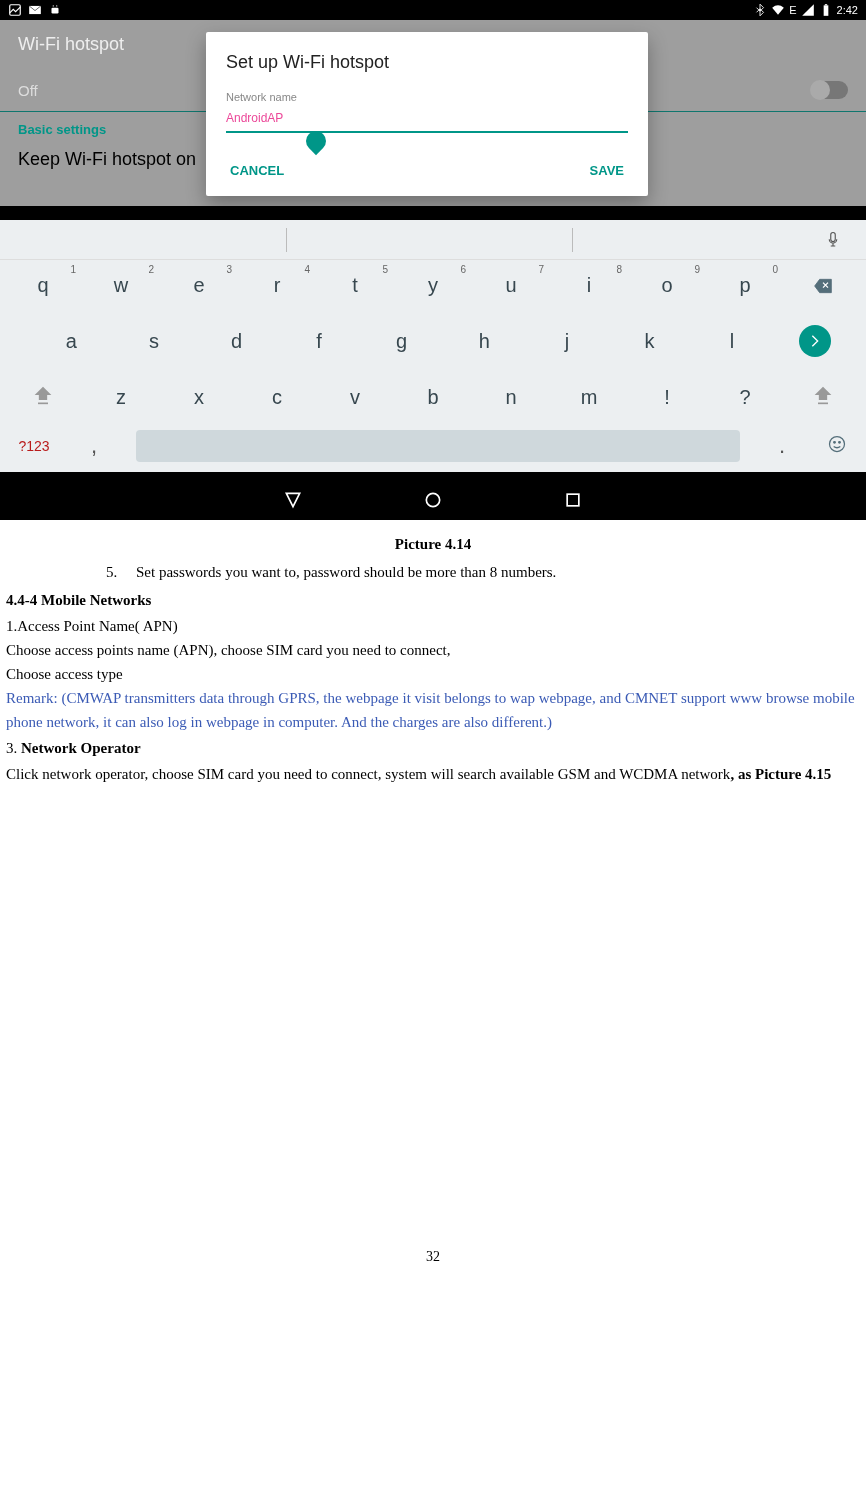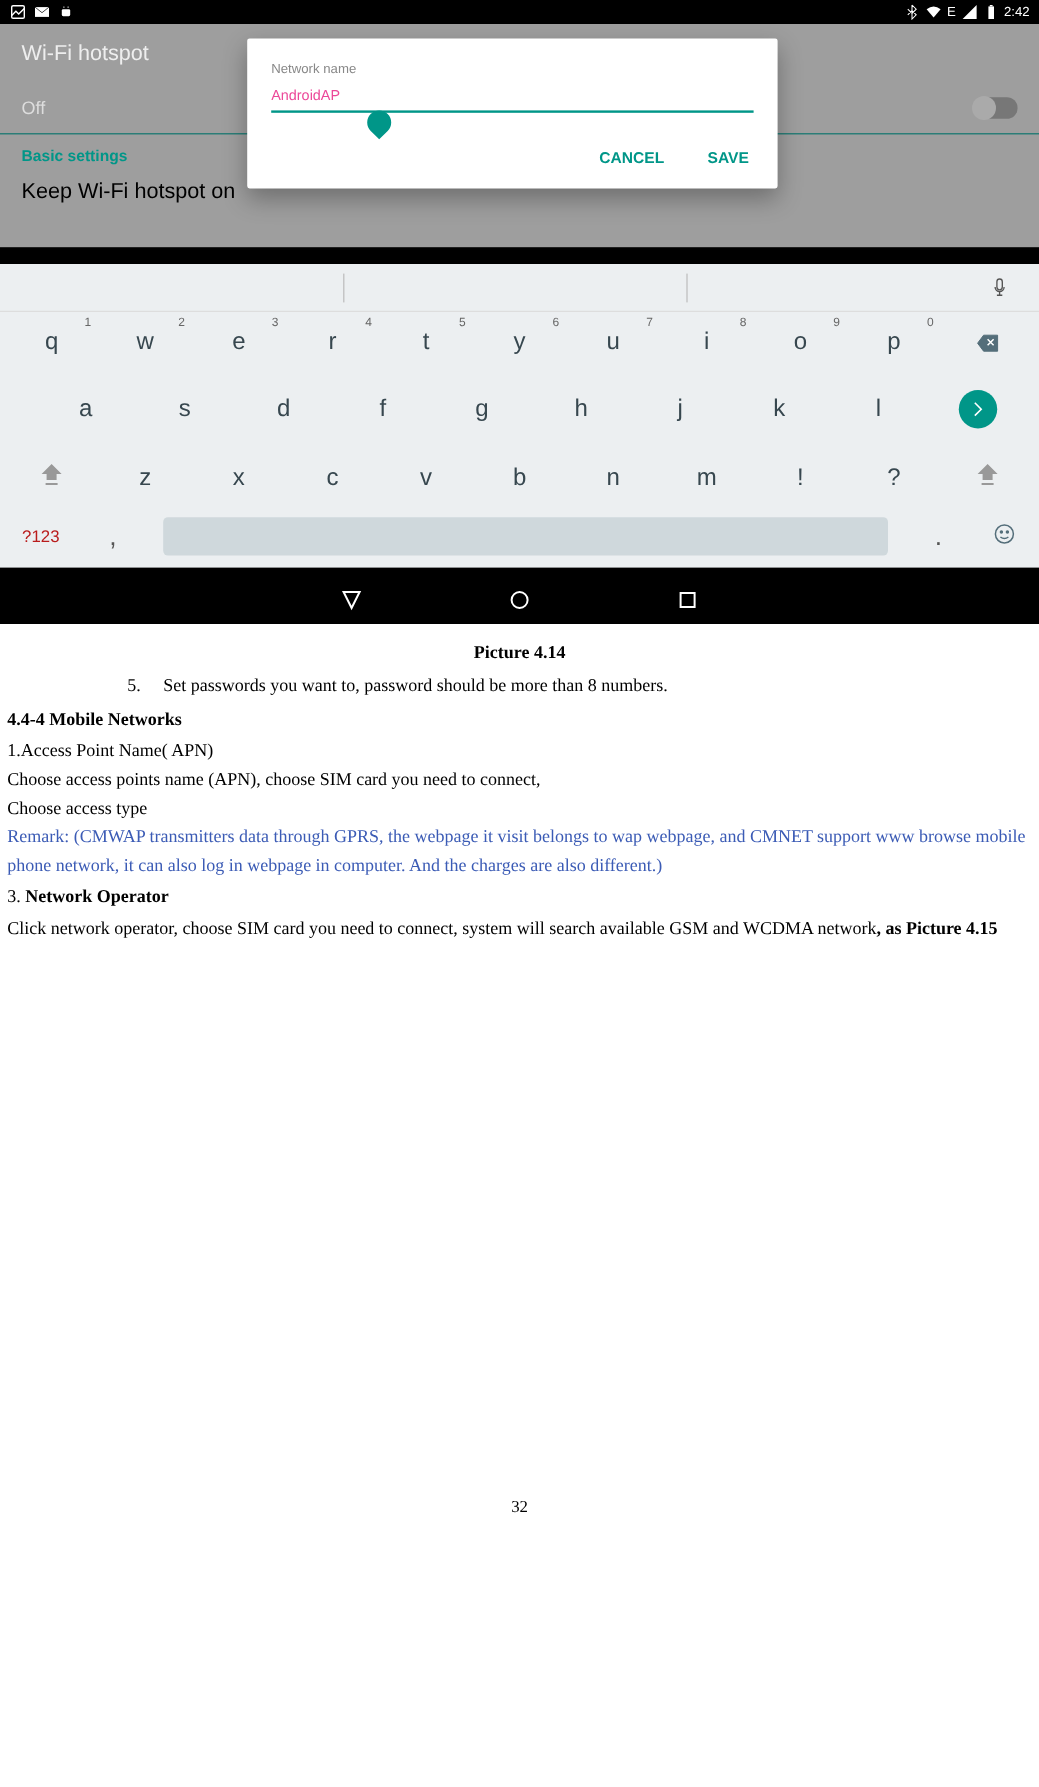--- a/index.html
+++ b/index.html
@@ -22,21 +22,21 @@
     .basic-settings { color: #009688; font-size: 13px; font-weight: bold; padding: 10px 18px 4px; }
     .keep-row { color: #000000; font-size: 18px; padding: 8px 18px; }
     
     
     .dialog { position: absolute; top: 32px; left: 206px; width: 442px; background: #fff; box-shadow: 0 8px 20px rgba(0,0,0,0.3); border-radius: 2px; padding: 20px 20px 12px; }
     .dialog-title { font-size: 18px; color: #222; margin-bottom: 18px; font-weight: 500; }
     .dialog-label { font-size: 11px; color: #888; margin-bottom: 4px; }
     .dialog-input-wrap { position: relative; margin-bottom: 24px; }
     .dialog-input { font-size: 12px; color: #ec4899; border: none; border-bottom: 2px solid #009688; padding: 4px 0 6px; width: 100%; outline: none; }
     .handle { position: absolute; left: 80px; top: 24px; width: 20px; height: 20px; background: #009688; border-radius: 50% 50% 50% 0; transform: rotate(-45deg); }
-    .dialog-actions { display: flex; justify-content: flex-end; gap: 28px; }
+    .dialog-actions { display: flex; justify-content: space-between; gap: 28px; }
     .dialog-btn { color: #009688; font-size: 13px; font-weight: bold; background: none; border: none; cursor: pointer; padding: 6px 4px; }
     
     
     .keyboard { position: absolute; top: 220px; left: 0; right: 0; background: #eceff1; }
     .suggest-bar { height: 40px; display: flex; align-items: center; justify-content: flex-end; padding-right: 24px; border-bottom: 1px solid #ddd; background: #eceff1; position: relative; }
     .suggest-divider { position: absolute; width: 1px; height: 24px; background: #bbb; }
     .sd1 { left: 33%; }
     .sd2 { left: 66%; }
     .mic-icon { width: 18px; height: 18px; fill: #555; }
     
@@ -116,20 +116,21 @@
     <div class="settings-title">Wi-Fi hotspot</div>
     <div class="settings-row">
       <span>Off</span>
       <div class="toggle"></div>
     </div>
     <div class="basic-settings">Basic settings</div>
     <div class="keep-row">Keep Wi-Fi hotspot on</div>
   </div>
 
   <div class="dialog">
+    <div class="dialog-title">Set up Wi-Fi hotspot</div>
     <div class="dialog-label">Network name</div>
     <div class="dialog-input-wrap">
       <input class="dialog-input" value="AndroidAP" style="">
       <div class="handle"></div>
     </div>
     <div class="dialog-actions">
       <button class="dialog-btn">CANCEL</button>
       <button class="dialog-btn">SAVE</button>
     </div>
   </div>

